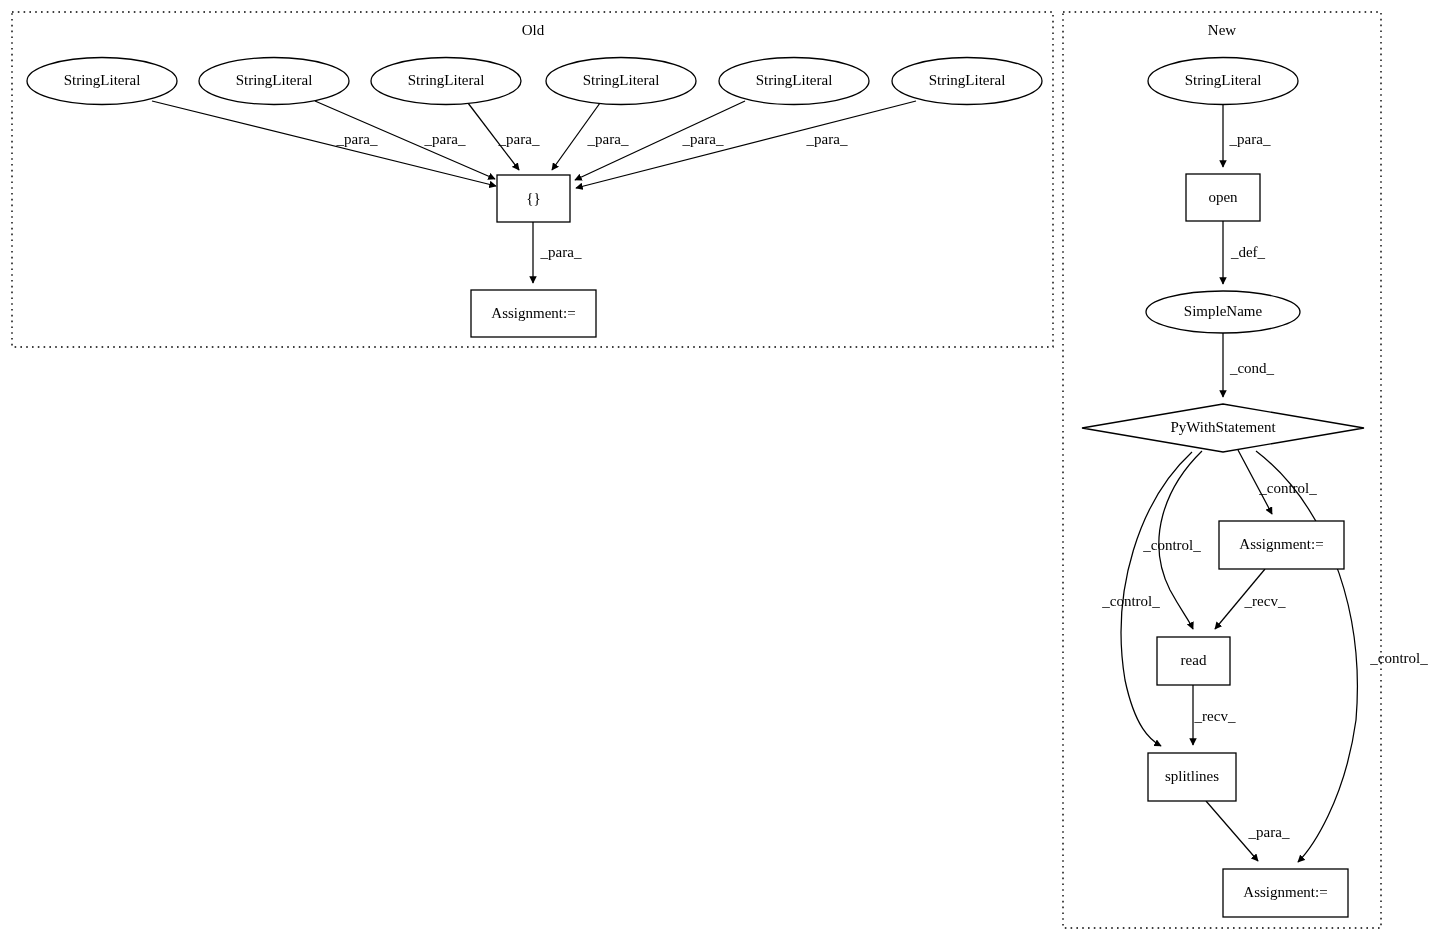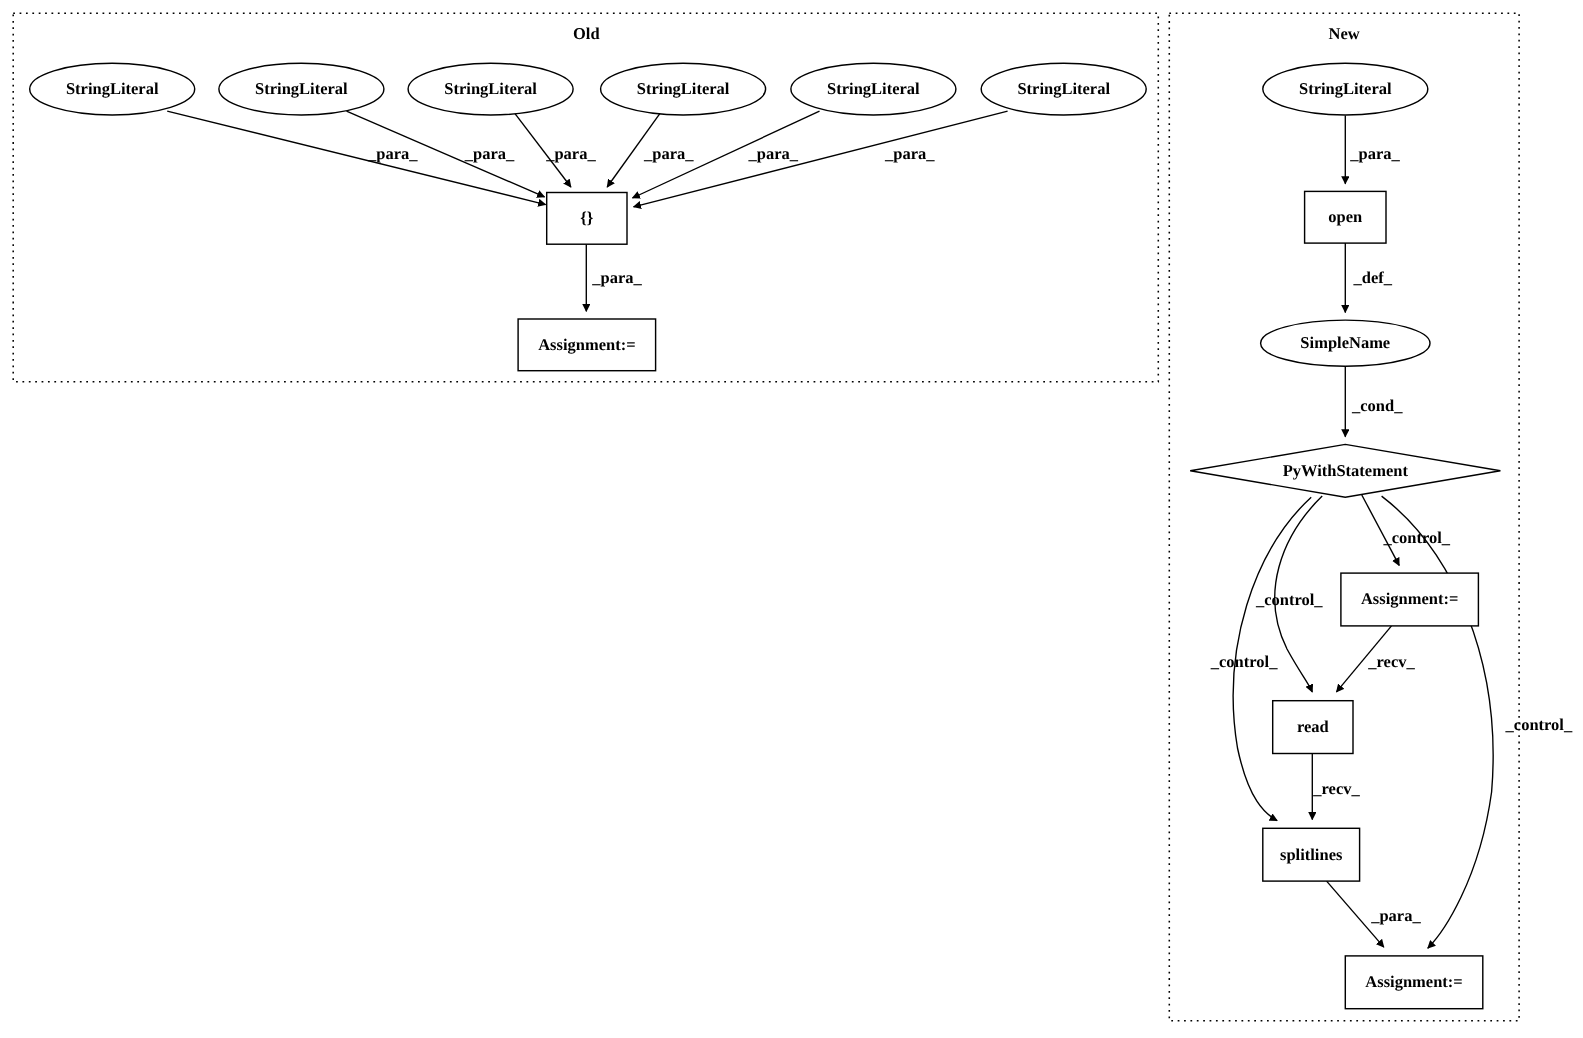--- a/index.html
+++ b/index.html
@@ -1,18 +1,18 @@
 <!DOCTYPE html>
 <html><head>
 <meta charset="utf-8">
 <style>
   html,body{margin:0;padding:0;background:#ffffff;}
   body{width:1439px;height:944px;position:relative;overflow:hidden;
        font-family:"Liberation Serif","DejaVu Serif",serif;color:#000;}
-  #canvas{position:absolute;left:0;top:0;width:1439px;height:668px;font-weight:bold;}
+  #canvas{position:absolute;left:0;top:0;width:1439px;height:668px;}
   svg{position:absolute;left:0;top:0;width:1439px;height:944px;}
   .nodelabel{font-size:15px;fill:#000;text-anchor:middle;dominant-baseline:middle;
              font-family:"Liberation Serif","DejaVu Serif",serif;}
   .edgelabel{font-size:15px;fill:#000;text-anchor:middle;dominant-baseline:middle;
              font-family:"Liberation Serif","DejaVu Serif",serif;}
   .clusterlabel{font-size:15px;fill:#000;text-anchor:middle;dominant-baseline:middle;
              font-family:"Liberation Serif","DejaVu Serif",serif;}
   .shape{fill:#ffffff;stroke:#000000;stroke-width:1.3;}
   .cluster{fill:none;stroke:#000000;stroke-width:1.4;stroke-dasharray:1.6,4.2;}
   .edge{fill:none;stroke:#000000;stroke-width:1.25;}

